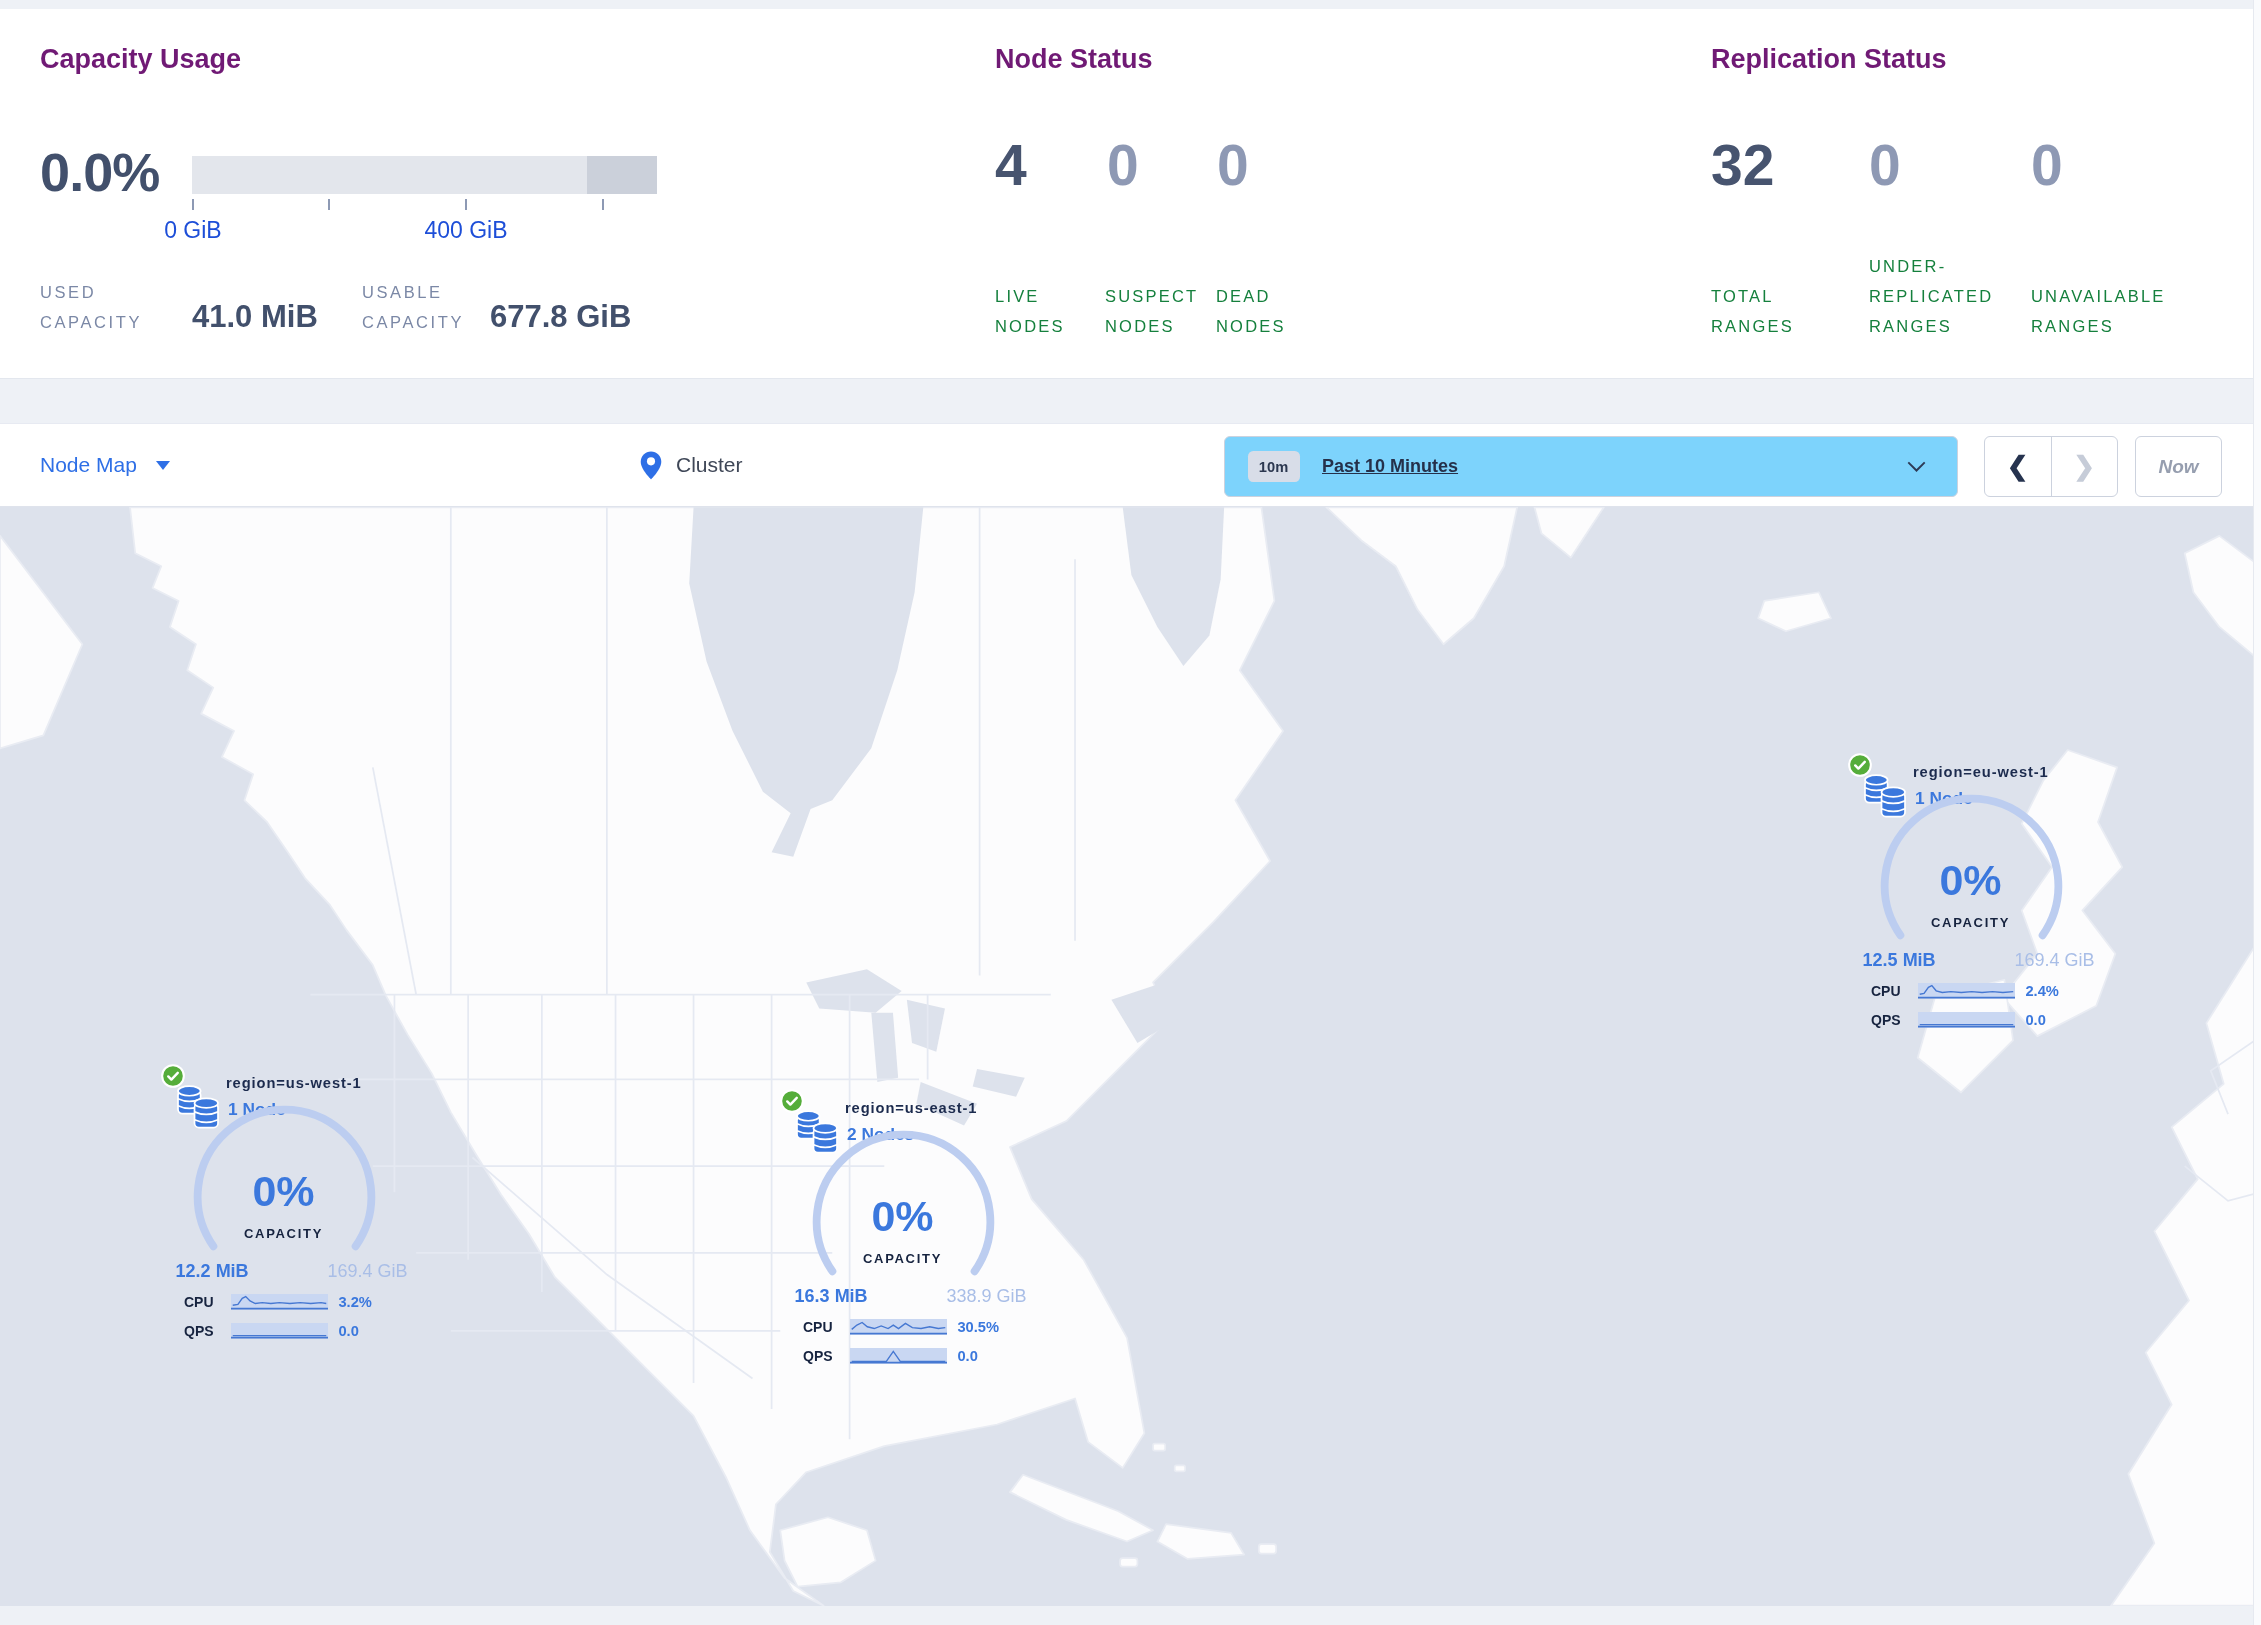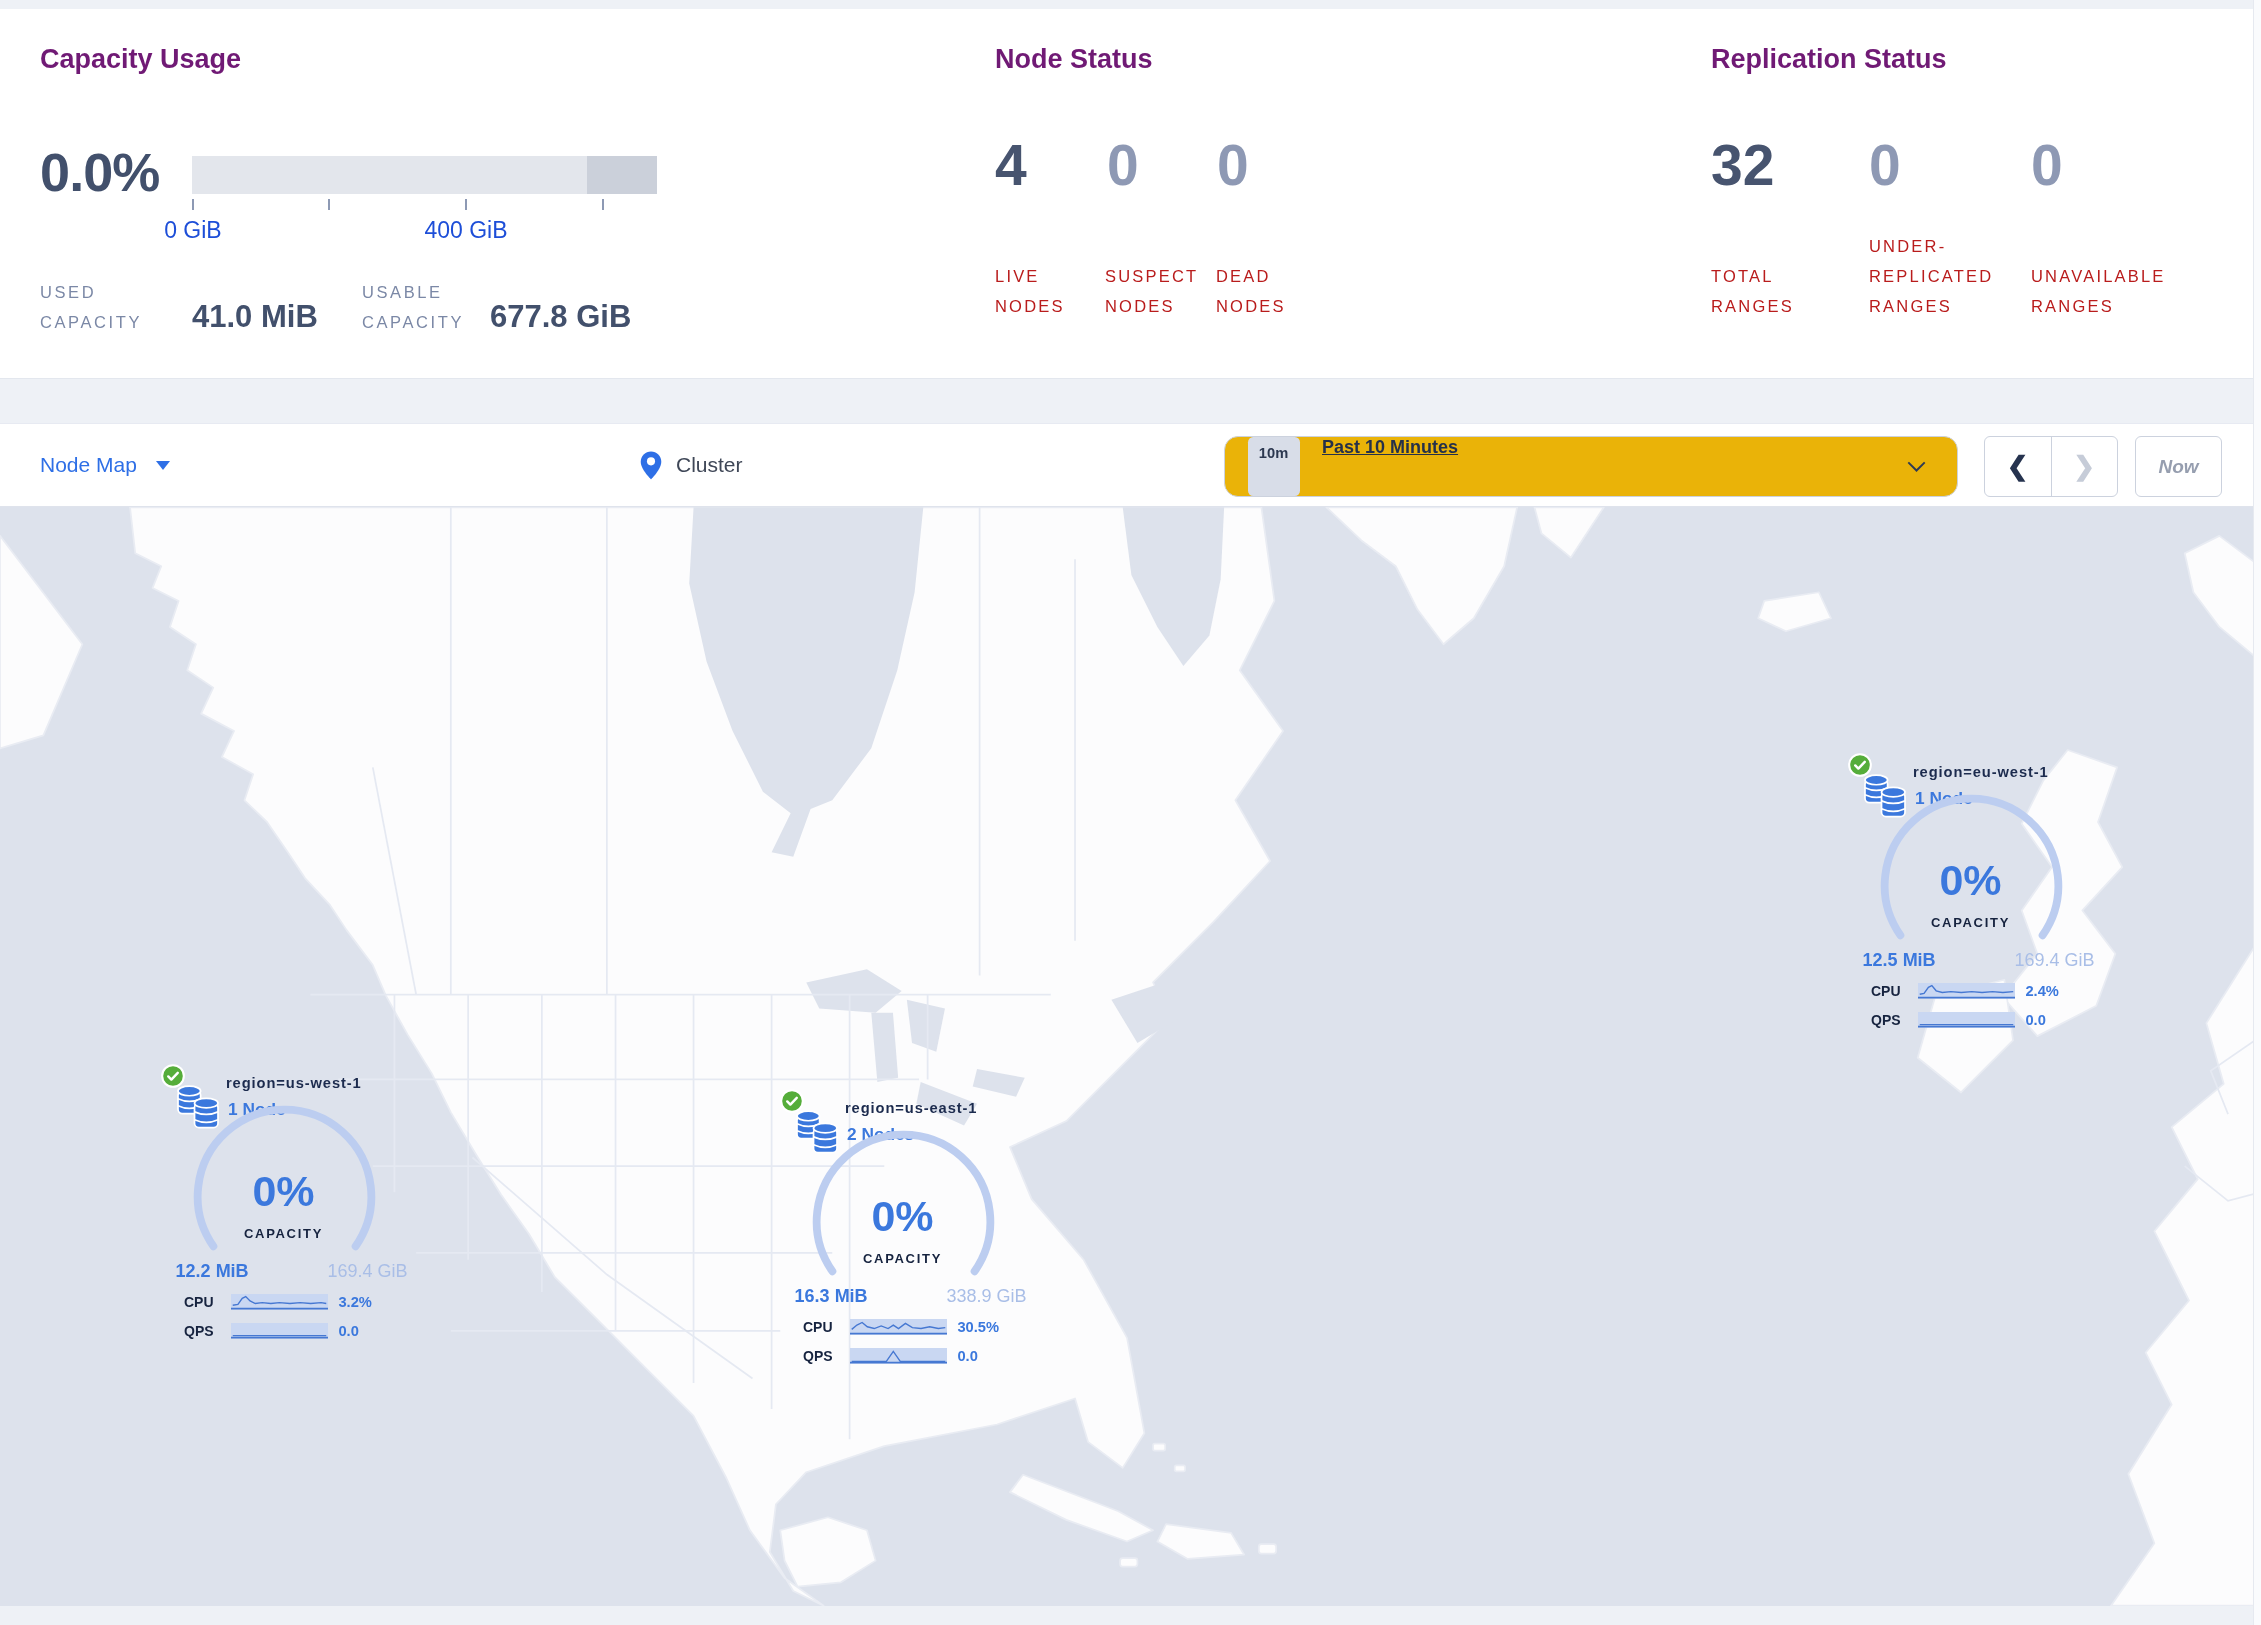--- a/index.html
+++ b/index.html
@@ -22,31 +22,31 @@
   .gauge-dark { position:absolute; right:0; top:0; width:70px; height:38px; background:#cbd0da; }
   .gtick { position:absolute; top:43px; width:1.7px; height:11.3px; background:#8d99b4; }
   .gtlabel { position:absolute; top:61px; font-size:23px; color:#1d4ed8; transform:translateX(-50%); white-space:nowrap; }
 
   .kv-label { position:absolute; bottom:41px; font-size:16.5px; letter-spacing:2.6px; color:#7b88a6; line-height:30px; white-space:pre-line; }
   .kv-value { position:absolute; bottom:43px; font-size:31px; font-weight:bold; color:#42506c; white-space:nowrap; }
 
   .metric-num { position:absolute; top:123px; font-size:57px; font-weight:bold; }
   .metric-num.primary { color:#47546f; }
   .metric-num.muted { color:#8e99b4; }
-  .metric-label { position:absolute; bottom:57px; font-size:16.5px; letter-spacing:2.2px; color:#b91c1c; line-height:30px; white-space:pre-line; }
+  .metric-label { position:absolute; bottom:37px; font-size:16.5px; letter-spacing:2.2px; color:#15803d; line-height:30px; white-space:pre-line; }
 
   
   .toolbar { position:absolute; top:423px; left:0; width:2261px; height:84px; background:#ffffff; border-top:0.9px solid #e7eaf2; border-bottom:0.9px solid #dfe3ec; }
   .view-select { position:absolute; left:40px; top:0; height:100%; display:flex; align-items:center; gap:19px; cursor:pointer; }
   .view-select-label { font-size:21px; color:#2e6fe6; }
   .caret-down { width:0; height:0; border-left:7.8px solid transparent; border-right:7.8px solid transparent; border-top:9.5px solid #2e6fe6; }
   .breadcrumb { position:absolute; left:640px; top:0; height:100%; display:flex; align-items:center; gap:14px; cursor:pointer; }
   .breadcrumb-label { font-size:21px; color:#3f4757; }
 
-  .time-select { position:absolute; left:1224px; top:12px; width:734px; height:61px; background:#eab308; border:1.7px solid #ccd2de; border-radius:14px; display:flex; cursor:pointer; }
+  .time-select { position:absolute; left:1224px; top:12px; width:734px; height:61px; background:#7dd3fc; border:1.7px solid #ccd2de; border-radius:6px; display:flex; align-items:center; cursor:pointer; }
   .time-badge { margin-left:22.5px; background:#d8dde8; border-radius:5.2px; padding:7.8px 11.3px; font-size:14.7px; font-weight:bold; color:#2c3850; }
   .time-label { margin-left:22.5px; font-size:18px; font-weight:bold; color:#25304a;text-decoration:underline; }
   .time-chevron { position:absolute; right:31px; top:24px; }
 
   .pager { position:absolute; left:1984px; top:12px; width:134px; height:61px; background:#fff; border:1.7px solid #ccd2de; border-radius:6px; display:flex; }
   .pager-cell { flex:1; display:flex; align-items:center; justify-content:center; cursor:pointer; }
   .pager-cell:first-child { border-right:1.7px solid #ccd2de; }
   .glyph-prev { font-size:26px; font-weight:bold; color:#26334f; }
   .glyph-next { font-size:26px; font-weight:bold; color:#c6ccd8; }
   .now-btn { position:absolute; left:2135px; top:12px; width:87px; height:61px; background:#fff; border:1.7px solid #ccd2de; border-radius:6px; font-size:19px; font-weight:bold; color:#969eaf; display:flex; align-items:center; justify-content:center; cursor:pointer;font-style:italic; }

